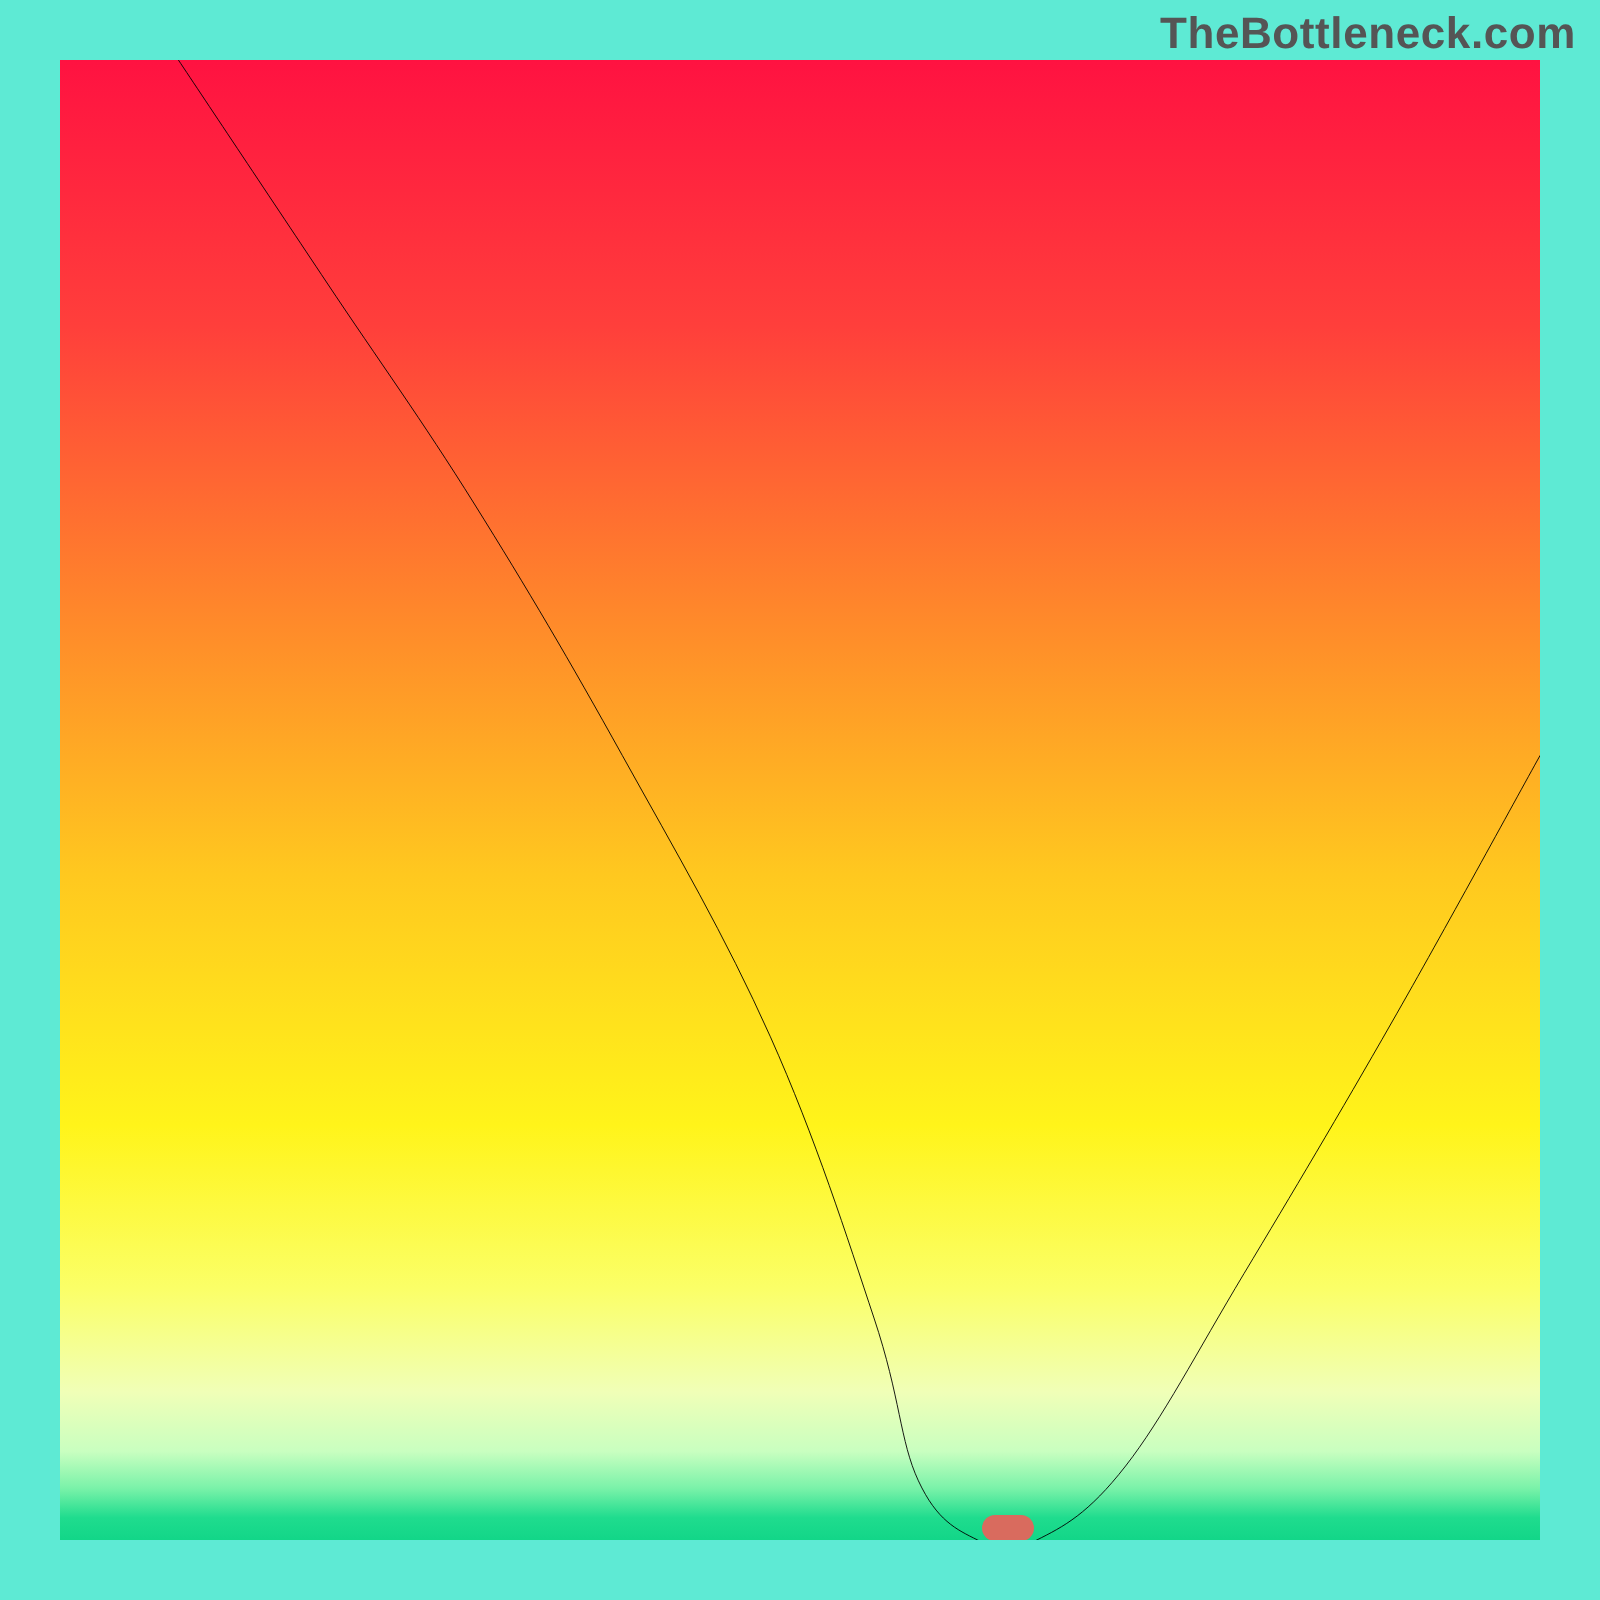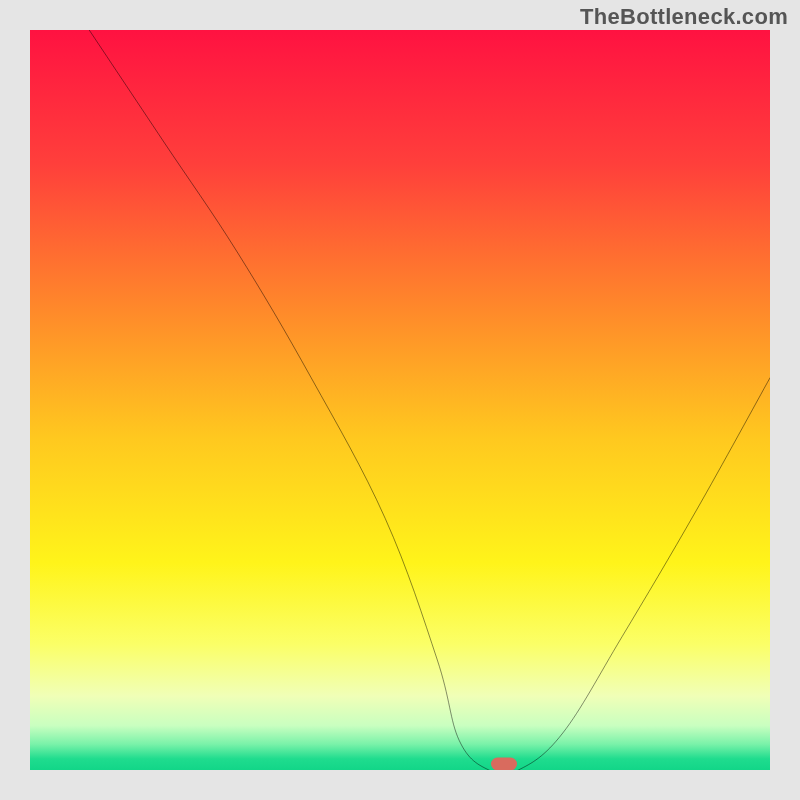--- a/index.html
+++ b/index.html
@@ -8,21 +8,21 @@
     width: 800px;
     height: 800px;
     background: #000;
     overflow: hidden;
     font-family: Arial, Helvetica, sans-serif;
   }
   .outer {
     position: relative;
     width: 800px;
     height: 800px;
-    background: #e5e5e5;
+    background: #5eead4;
   }
   .watermark {
     position: absolute;
     top: 4px;
     right: 12px;
     color: #555555;
     font-size: 22px;
     font-weight: 600;
     letter-spacing: 0.3px;
     z-index: 5;

